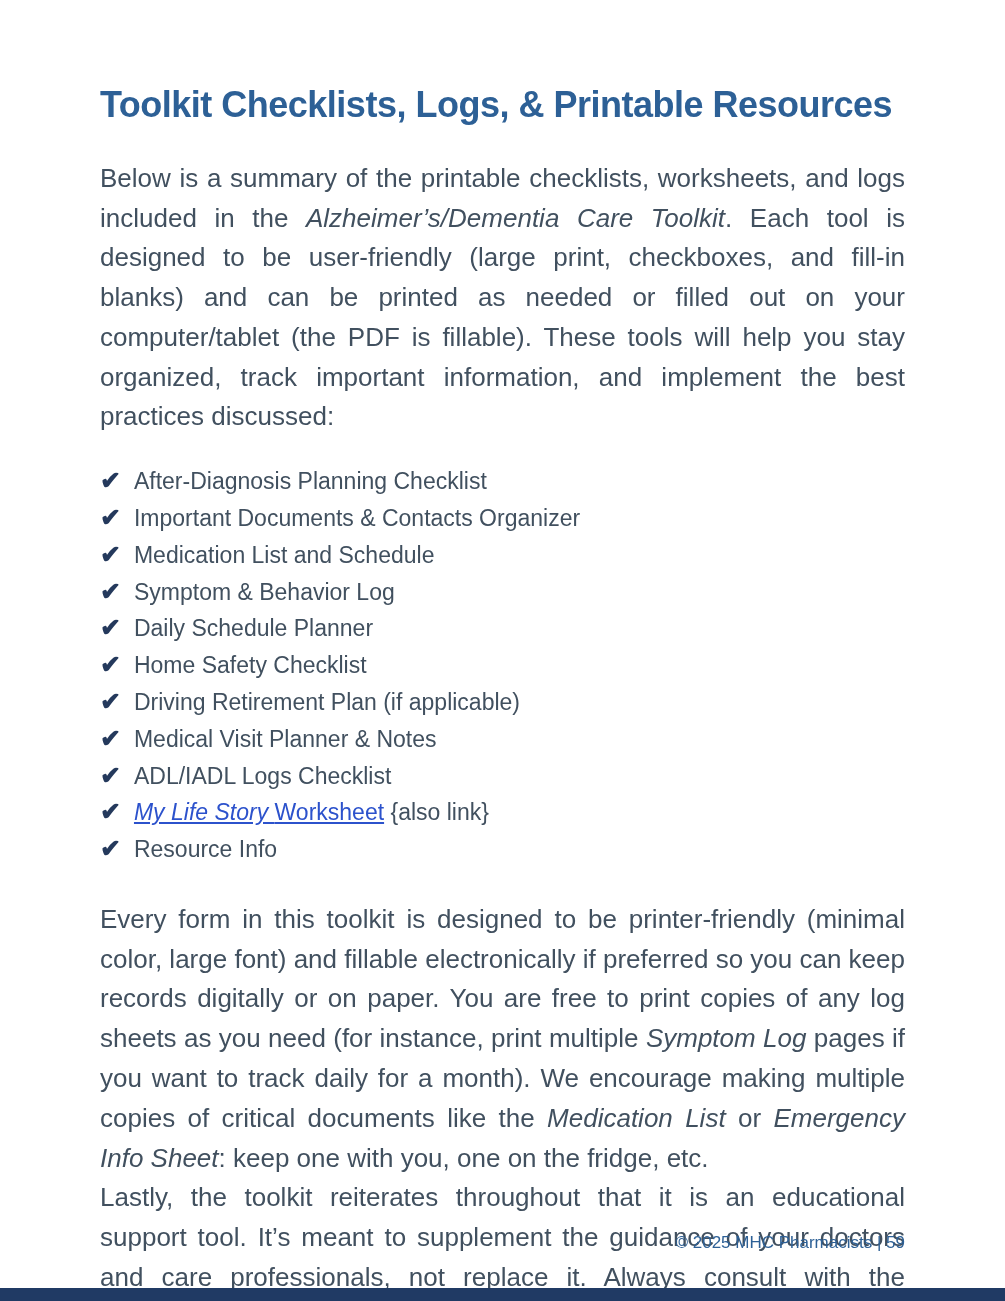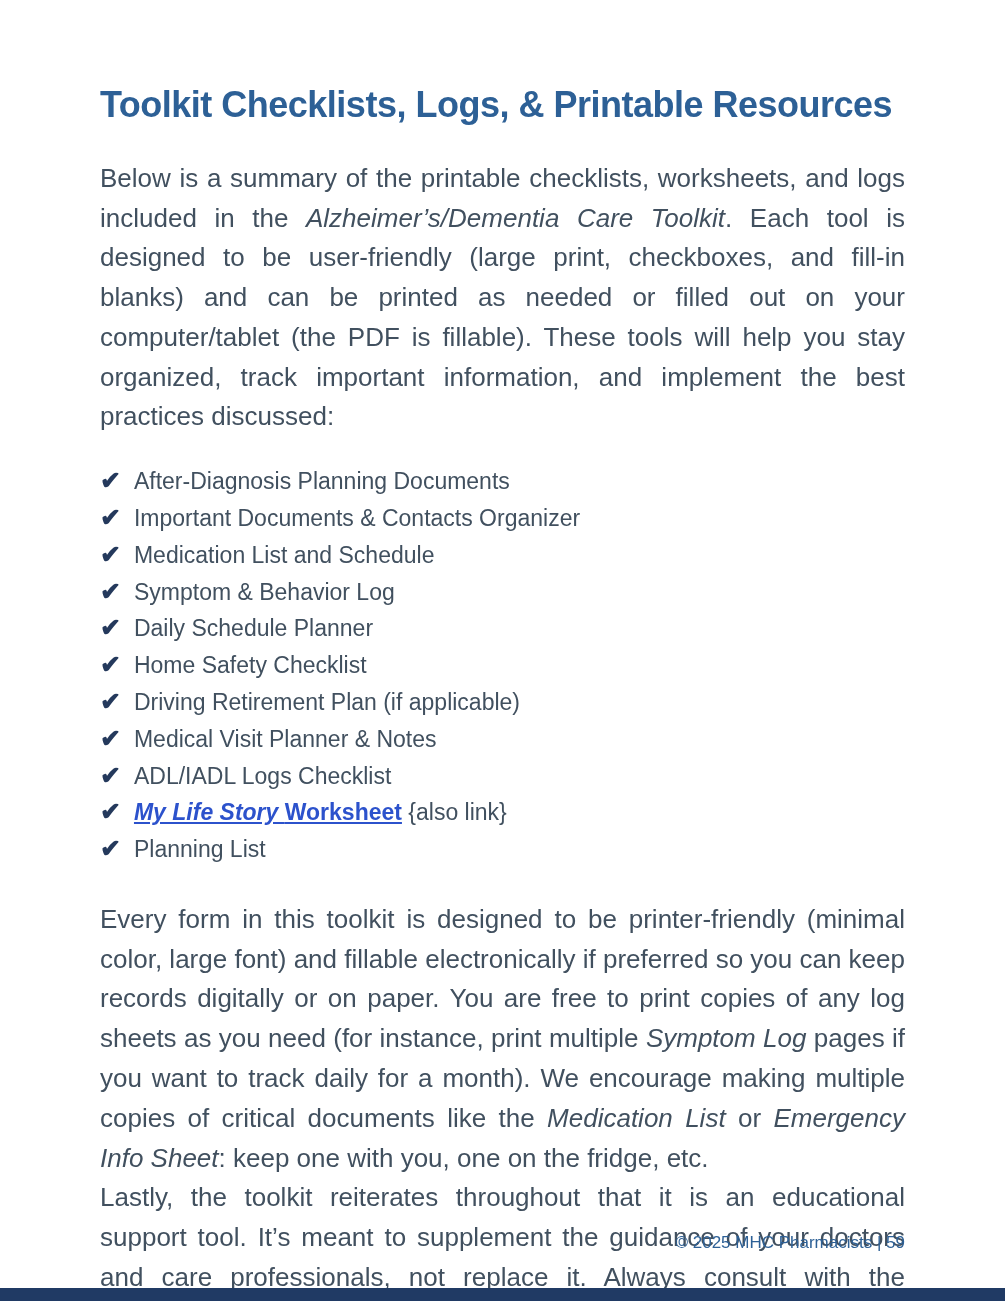--- a/index.html
+++ b/index.html
@@ -38,21 +38,21 @@
     color: var(--body, #41505f);
   }
   .check-mark {
     color: var(--check, #24395c);
     font-size: 25px;
     font-weight: 700;
     margin-right: 13px;
     flex: 0 0 auto;
   }
   .check-text { flex: 1 1 auto; }
-  a.doc-link { color: var(--link, #2c52cc); text-decoration: underline; font-weight: bold; }
+  a.doc-link { color: var(--link, #2c52cc); text-decoration: underline; }
   .para-gap { }
   .footer {
     position: absolute;
     right: 100px;
     bottom: 48px;
     color: var(--footer, #2d6096);
     font-size: 17px;
   }
   .bottom-bar {
     position: absolute;
@@ -67,21 +67,21 @@
 <div class="page">
   <div class="content">
 
     <h1 class="title">Toolkit Checklists, Logs, &amp; Printable Resources</h1>
 
     <p class="body-para"><span>Below is a summary of the printable checklists, worksheets, and logs included in the </span><span class="it">Alzheimer’s/Dementia Care Toolkit</span><span>. Each tool is designed to be user-friendly (large print, checkboxes, and fill-in blanks) and can be printed as needed or filled out on your computer/tablet (the PDF is fillable). These tools will help you stay organized, track important information, and implement the best practices discussed:</span></p>
 
     <div class="checklist">
         <div class="check-item">
           <span class="check-mark">✔</span>
-          <span class="check-text"><span>After-Diagnosis Planning Documents</span></span>
+          <span class="check-text"><span>After-Diagnosis Planning Checklist</span></span>
         </div>
         <div class="check-item">
           <span class="check-mark">✔</span>
           <span class="check-text"><span>Important Documents &amp; Contacts Organizer</span></span>
         </div>
         <div class="check-item">
           <span class="check-mark">✔</span>
           <span class="check-text"><span>Medication List and Schedule</span></span>
         </div>
         <div class="check-item">
@@ -107,21 +107,21 @@
         <div class="check-item">
           <span class="check-mark">✔</span>
           <span class="check-text"><span>ADL/IADL Logs Checklist</span></span>
         </div>
         <div class="check-item">
           <span class="check-mark">✔</span>
           <span class="check-text"><a href="#" class="doc-link"><span class="it">My Life Story </span><span>Worksheet</span></a><span> {also link}</span></span>
         </div>
         <div class="check-item">
           <span class="check-mark">✔</span>
-          <span class="check-text"><span>Planning List</span></span>
+          <span class="check-text"><span>Resource Info</span></span>
         </div>
       </div>
 
     <p class="body-para"><span>Every form in this toolkit is designed to be printer-friendly (minimal color, large font) and fillable electronically if preferred so you can keep records digitally or on paper. You are free to print copies of any log sheets as you need (for instance, print multiple </span><span class="it">Symptom Log</span><span> pages if you want to track daily for a month). We encourage making multiple copies of critical documents like the </span><span class="it">Medication List</span><span> or </span><span class="it">Emergency Info Sheet</span><span>: keep one with you, one on the fridge, etc.</span></p>
 
     <p class="body-para para-gap"><span>Lastly, the toolkit reiterates throughout that it is an educational support tool. It’s meant to supplement the guidance of your doctors and care professionals, not replace it. Always consult with the healthcare team for any major decisions or changes in condition. There is also a disclaimer in the PDF to remind users of this.</span></p>
 
   </div>
 
   <div class="footer">

